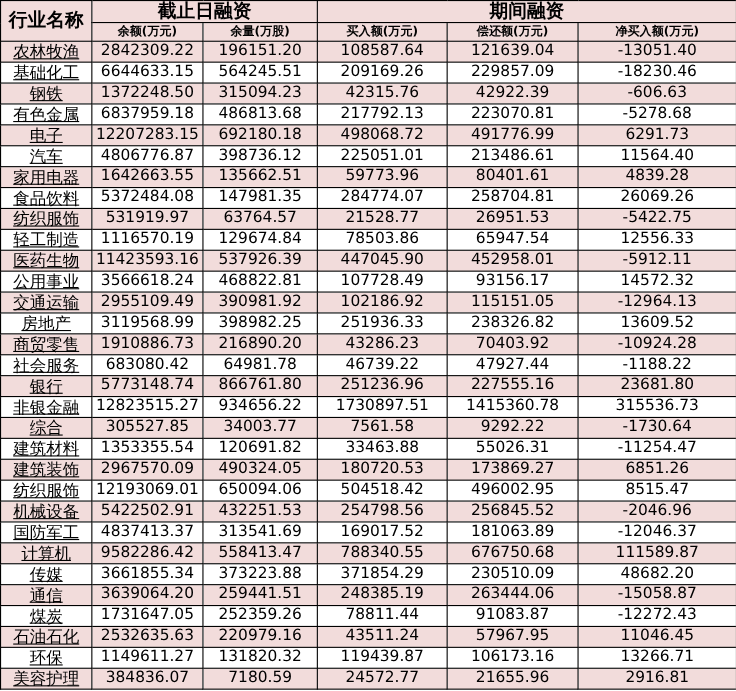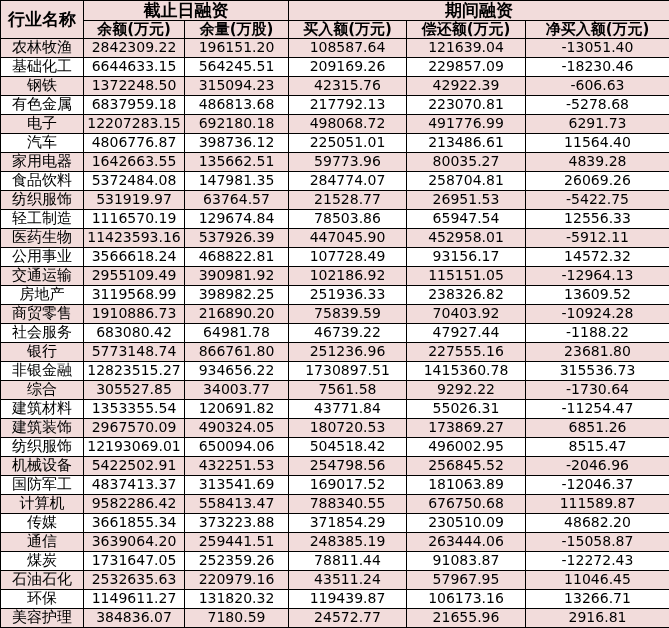--- a/index.html
+++ b/index.html
@@ -36,28 +36,29 @@
   thead tr.group-row th {
     height: 19px;
     font-size: 17px;
   }
   thead th.corner {
     font-size: 17px;
     margin-top: 32px;
   }
   thead tr.sub-row th {
     height: 16px;
-    font-size: 15px;
+    font-size: 11px;
   }
   tbody td {
     height: 18px;
     font-size: 14px;
   }
   tbody td.industry {
     font-size: 15px;
+    text-decoration: underline;
   }
   tbody tr.pink td { background: #F2DCDB; }
   tbody tr.white td { background: #FFFFFF; }
 </style>
 </head>
 <body>
 
 <table class="fin-table">
   <colgroup>
     <col style="width:83px">
@@ -128,21 +129,21 @@
         <td>398736.12</td>
         <td>225051.01</td>
         <td>213486.61</td>
         <td>11564.40</td>
       </tr>
       <tr class="pink">
         <td class="industry">家用电器</td>
         <td>1642663.55</td>
         <td>135662.51</td>
         <td>59773.96</td>
-        <td>80035.27</td>
+        <td>80401.61</td>
         <td>4839.28</td>
       </tr>
       <tr class="white">
         <td class="industry">食品饮料</td>
         <td>5372484.08</td>
         <td>147981.35</td>
         <td>284774.07</td>
         <td>258704.81</td>
         <td>26069.26</td>
       </tr>
@@ -191,21 +192,21 @@
         <td>3119568.99</td>
         <td>398982.25</td>
         <td>251936.33</td>
         <td>238326.82</td>
         <td>13609.52</td>
       </tr>
       <tr class="pink">
         <td class="industry">商贸零售</td>
         <td>1910886.73</td>
         <td>216890.20</td>
-        <td>75839.59</td>
+        <td>43286.23</td>
         <td>70403.92</td>
         <td>-10924.28</td>
       </tr>
       <tr class="white">
         <td class="industry">社会服务</td>
         <td>683080.42</td>
         <td>64981.78</td>
         <td>46739.22</td>
         <td>47927.44</td>
         <td>-1188.22</td>
@@ -231,21 +232,21 @@
         <td>305527.85</td>
         <td>34003.77</td>
         <td>7561.58</td>
         <td>9292.22</td>
         <td>-1730.64</td>
       </tr>
       <tr class="white">
         <td class="industry">建筑材料</td>
         <td>1353355.54</td>
         <td>120691.82</td>
-        <td>43771.84</td>
+        <td>33463.88</td>
         <td>55026.31</td>
         <td>-11254.47</td>
       </tr>
       <tr class="pink">
         <td class="industry">建筑装饰</td>
         <td>2967570.09</td>
         <td>490324.05</td>
         <td>180720.53</td>
         <td>173869.27</td>
         <td>6851.26</td>

